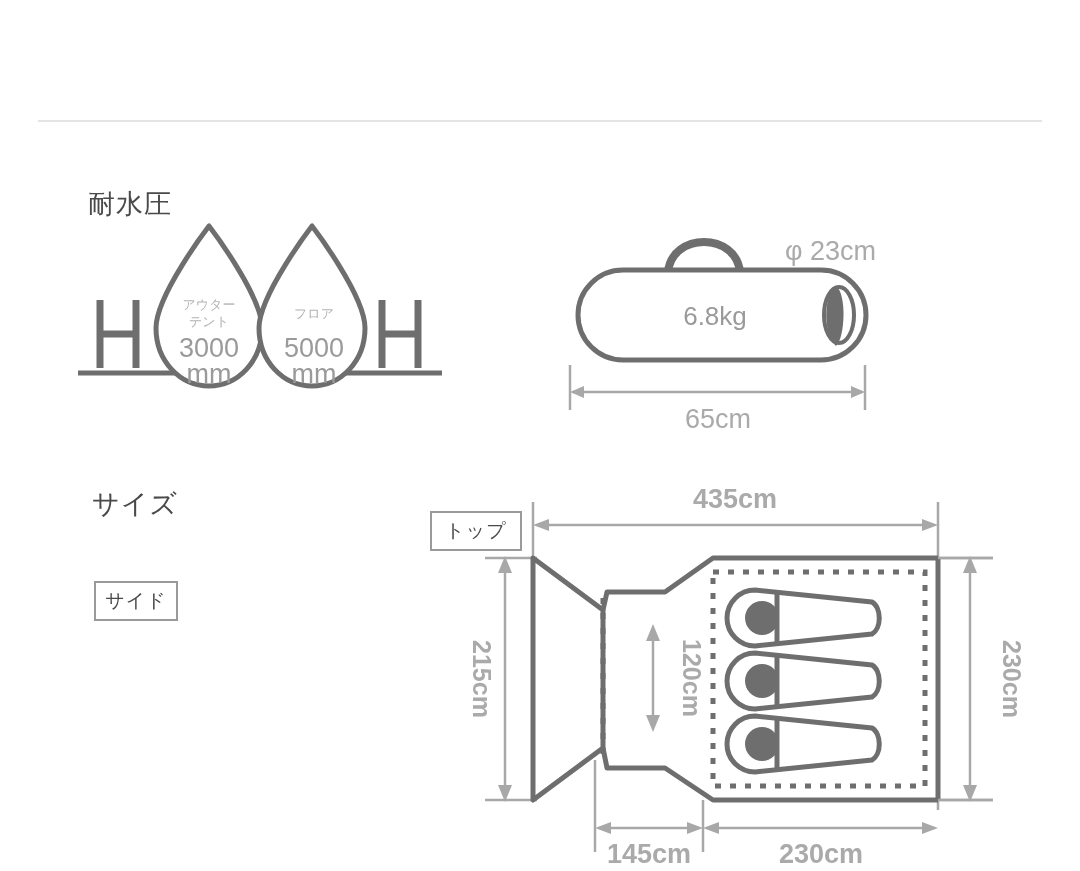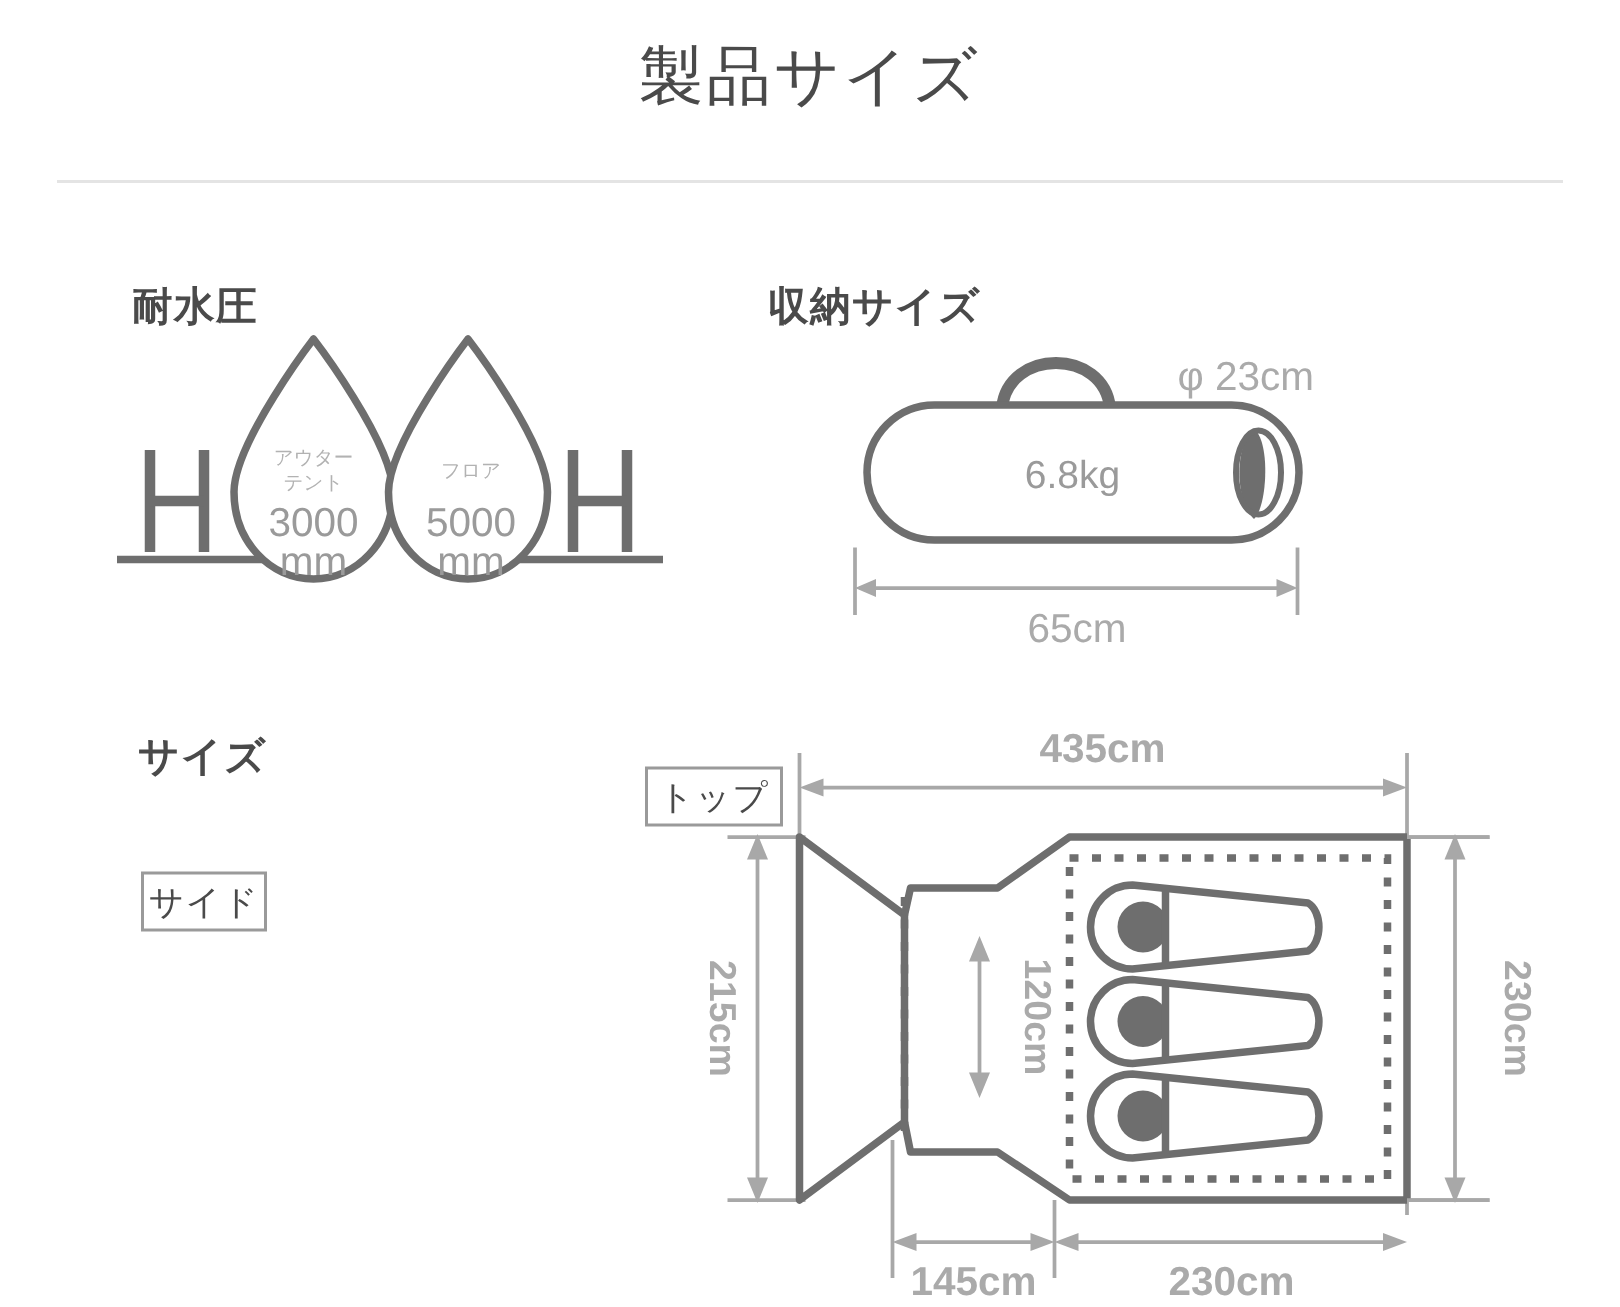--- a/index.html
+++ b/index.html
@@ -38,34 +38,34 @@
     left: 38px;
     width: 1004px;
     height: 2px;
     background: #e4e4e4;
   }
   
   .section-heading {
     position: absolute;
     font-size: 27px;
     color: #4a4a4a;
-    font-weight: 700;
+    font-weight: 400;
     letter-spacing: 1px;
     white-space: nowrap;
   }
   #h-water   { left: 88px;  top: 186px; }
   #h-storage { left: 512px; top: 186px; }
   #h-size    { left: 92px;  top: 486px; }
 
   
   .tag-box {
     position: absolute;
     border: 2px solid #9a9a9a;
     color: #4a4a4a;
-    font-size: 23px;
+    font-size: 19px;
     display: flex;
     align-items: center;
     justify-content: center;
     background: #fff;
     letter-spacing: 1px;
     white-space: nowrap;
   }
   #tag-side { left: 94px;  top: 581px; width: 80px;  height: 36px; }
   #tag-top  { left: 430px; top: 511px; width: 88px;  height: 36px; }
 
@@ -83,21 +83,20 @@
   .dim-txt        { font-size: 27px; fill: #aaaaaa; font-family: "Liberation Sans", sans-serif; }
   .dim-txt-sm     { font-size: 25px; fill: #aaaaaa; font-family: "Liberation Sans", sans-serif; }
   .label-dark     { font-size: 27px; fill: #7d7d7d; font-family: "Liberation Sans", sans-serif; }
   .bag-txt        { font-size: 26px; fill: #9a9a9a; font-family: "Liberation Sans", sans-serif; }
 </style>
 </head>
 <body>
 
 <div class="page">
 
-  <div class="page-title">製品サイズ</div>
   <div class="title-rule"></div>
 
   <div class="section-heading" id="h-water">耐水圧</div>
 
   <div class="svg-block" id="svg-water">
     <svg width="400" height="200" viewBox="0 0 400 200">
 
       <line x1="18" y1="168" x2="120" y2="168" stroke="#6e6e6e" stroke-width="5" stroke-linecap="butt"></line>
       <line x1="278" y1="168" x2="382" y2="168" stroke="#6e6e6e" stroke-width="5" stroke-linecap="butt"></line>
 
@@ -131,21 +130,20 @@
                  C 199 156 223 181 252 181
                  C 281 181 305 156 305 123
                  C 305 90 252 21 252 21 Z" fill="#ffffff" stroke="#6e6e6e" stroke-width="5" stroke-linejoin="round"></path>
         <text class="drop-txt-small" x="254" y="113" text-anchor="middle">フロア</text>
         <text class="drop-txt-big" x="254" y="152" text-anchor="middle">5000</text>
         <text class="drop-txt-big" x="254" y="178" text-anchor="middle">mm</text>
       </g>
     </svg>
   </div>
 
-  <div class="section-heading" id="h-storage">収納サイズ</div>
 
   <div class="svg-block" id="svg-storage">
     <svg width="430" height="220" viewBox="0 0 430 220">
 
       <path d="M 128 62 C 132 22 196 22 200 62" fill="none" stroke="#6e6e6e" stroke-width="8" stroke-linecap="round"></path>
 
       <rect x="38" y="60" width="288" height="90" rx="45" ry="45" fill="#ffffff" stroke="#6e6e6e" stroke-width="5"></rect>
 
       <path d="M 296 76 C 283 86 283 124 296 136 C 305 128 307 84 296 76 Z" fill="#6e6e6e"></path>
       <ellipse cx="299" cy="105" rx="15" ry="28" fill="none" stroke="#6e6e6e" stroke-width="4"></ellipse>

